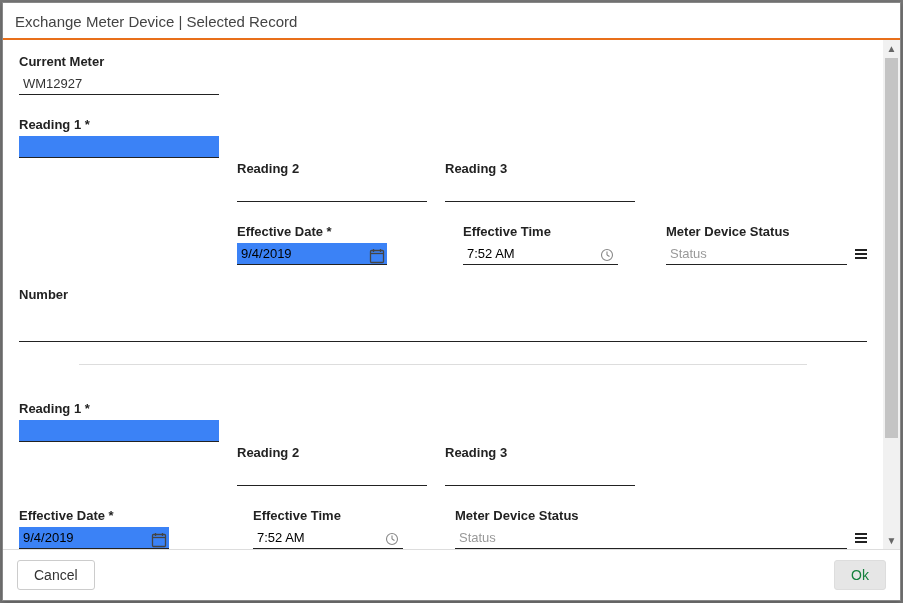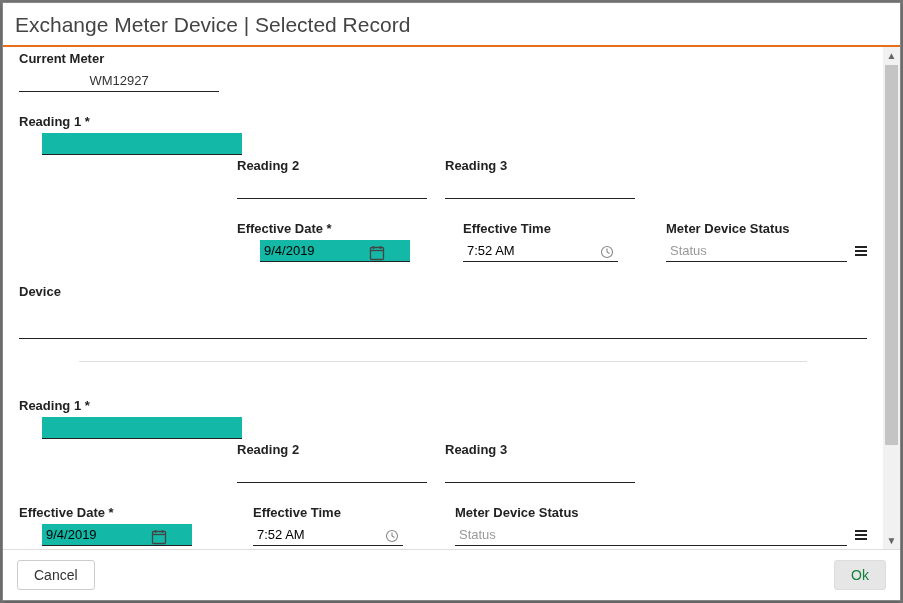--- a/index.html
+++ b/index.html
@@ -3,47 +3,47 @@
 <meta charset="utf-8">
 <style>
   * { box-sizing: border-box; margin: 0; padding: 0; }
   html, body { width: 903px; height: 603px; font-family: "Segoe UI", Arial, sans-serif; background: #777; overflow: hidden; }
   .dialog {
     position: absolute; left: 2px; top: 2px; width: 899px; height: 599px;
     background: #fff; border: 1px solid #888; box-shadow: 0 2px 6px rgba(0,0,0,0.25);
     display: flex; flex-direction: column;
   }
   .titlebar {
-    padding: 10px 12px 8px 12px; font-size: 21px; color: #444;
+    padding: 10px 12px 8px 12px; font-size: 15px; color: #444;
     border-bottom: 2px solid #e86f1a;
   }
   .body-wrap {
     flex: 1; position: relative; overflow: hidden;
   }
   .body {
     position: absolute; left: 0; top: 0; right: 17px; bottom: 0;
-    padding: 4px 16px 0 16px; overflow: hidden;
+    padding: 14px 16px 0 16px; overflow: hidden;
     color: #222;
   }
   .scrollbar {
     position: absolute; right: 0; top: 0; bottom: 0; width: 17px;
     background: #f1f1f1;
   }
   .scrollbar .arrow { position: absolute; left: 0; width: 17px; height: 17px; font-size: 10px; color: #666; text-align: center; line-height: 17px; cursor: pointer; }
   .scrollbar .arrow.up { top: 0; }
   .scrollbar .arrow.down { bottom: 0; }
   .scrollbar .thumb { position: absolute; left: 2px; right: 2px; top: 18px; height: 380px; background: #c4c4c4; border-radius: 0; cursor: pointer; }
   .label { font-size: 13px; font-weight: 600; color: #222; margin-bottom: 4px; display: block; }
   .field { position: relative; }
   .field input {
     width: 100%; font-size: 13px; padding: 3px 4px 3px 4px;
     border: none; border-bottom: 1px solid #222; background: transparent; outline: none;
   }
-  .field.required input { background: #14b8a6; margin-left: 23px; }
-  .field.readonlyish input { color: #333; text-align: center; }
+  .field.required input { background: #3b82f6; }
+  .field.readonlyish input { color: #333; }
   input::placeholder { color: #999; }
   .row { display: flex; gap: 18px; margin-bottom: 22px; }
   .col { flex: 0 0 auto; }
   .w200 { width: 200px; }
   .w190 { width: 190px; margin-top: 44px; }
   .w155 { width: 155px; }
   .w150 { width: 150px; }
   .wfull { flex: 1; }
   .icon-inside {
     position: absolute; right: 4px; top: 50%; transform: translateY(-50%);
@@ -156,21 +156,21 @@
             <input type="text" placeholder="Status" style="">
           </div>
           <div class="hamburger status-hamb">
               <span></span>
             </div>
         </div>
       </div>
 
       <div class="row" style="margin-top: 6px;">
         <div class="col wfull notes-field">
-          <span class="label">Device</span>
+          <span class="label">Number</span>
           <div style="height:14px"></div>
           <div class="field">
             <input type="text" value="" style="">
           </div>
         </div>
       </div>
 
       <hr class="hr">
 
       <div style="height:18px"></div>

